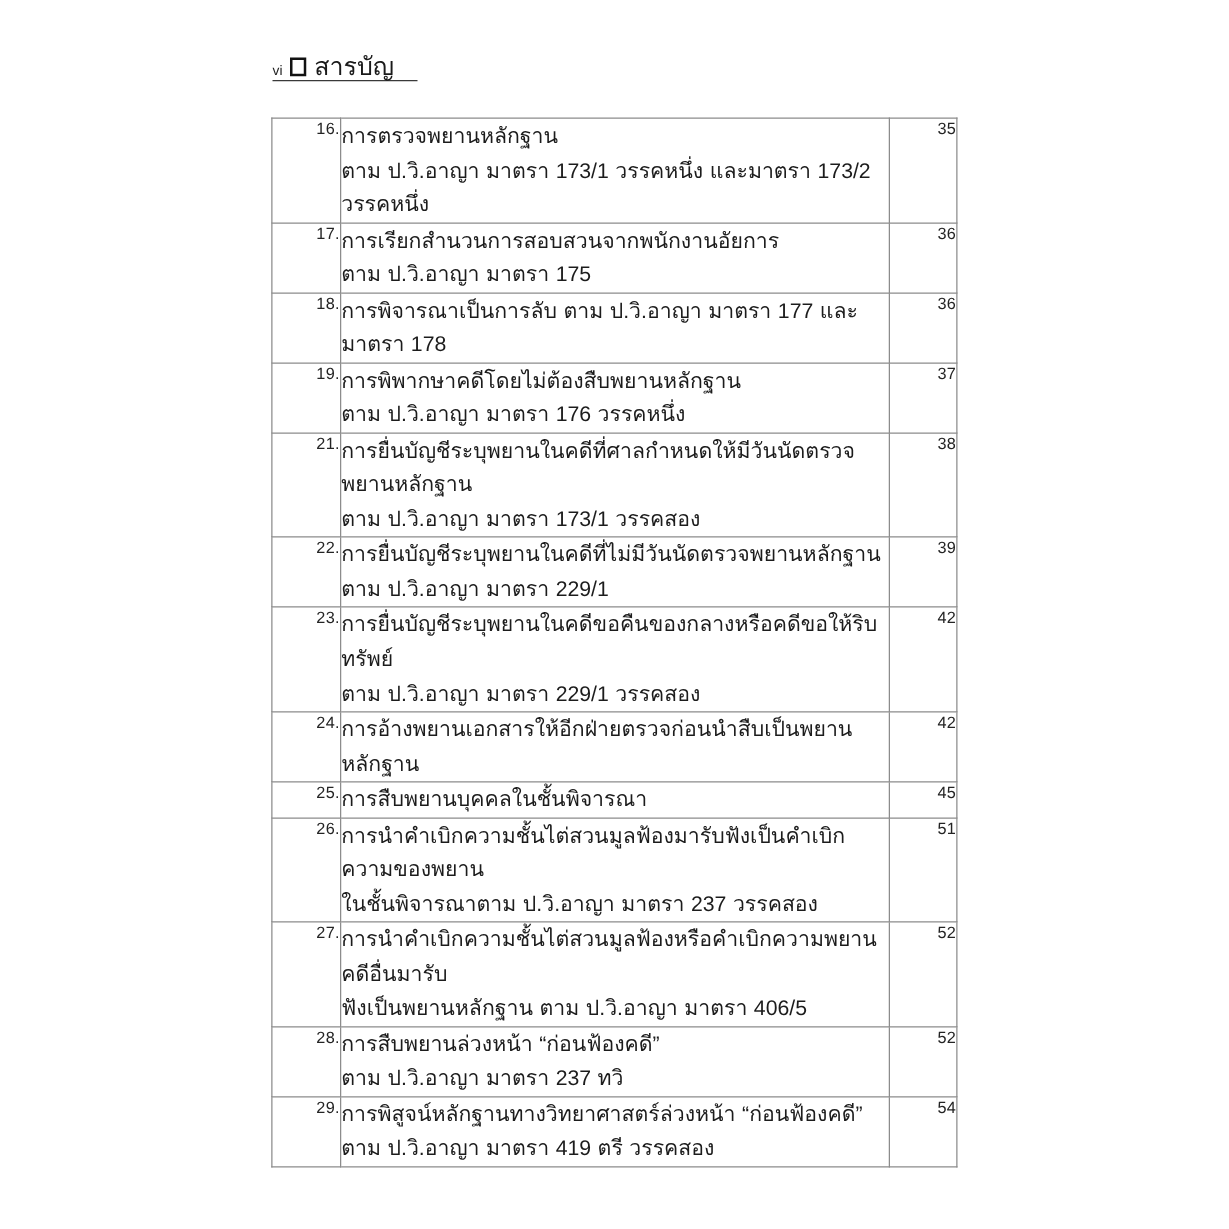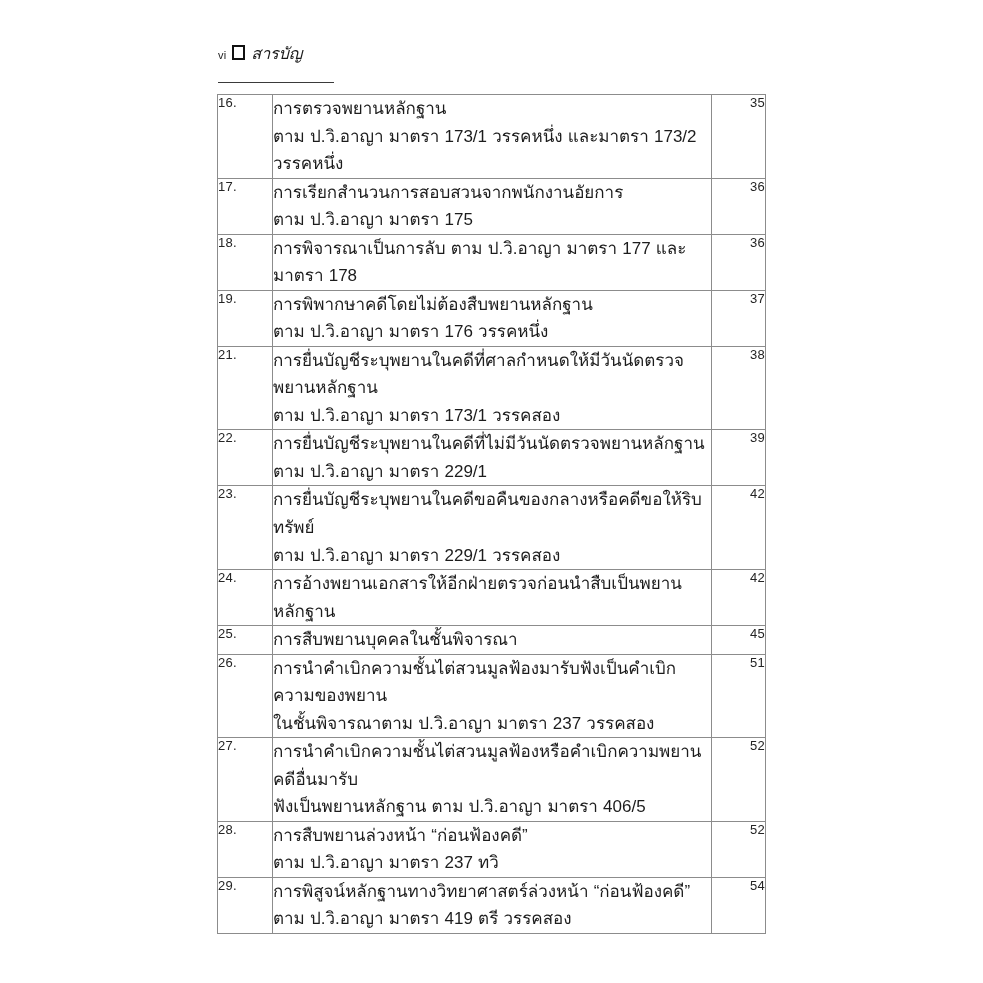--- a/index.html
+++ b/index.html
@@ -19,43 +19,42 @@
 
   
   .page-header {
     position: absolute;
     left: 218px;
     top: 44px;
     display: flex;
     align-items: baseline;
     gap: 6px;
     border-bottom: 1px solid #3a3a3a;
-    padding-bottom: 20px;
+    padding-bottom: 0;
     width: 116px;
     box-sizing: content-box;
     line-height: 1;
   }
   .folio {
     font-size: 11px;
     color: #222;
     letter-spacing: 0.2px;
   }
   .tofu-box {
     display: inline-block;
     width: 9px;
     height: 11px;
     border: 2px solid #111;
     position: relative;
     top: 1px;
   }
   .header-title {
-    font-size: 16px;
+    font-size: 20px;
     color: #1a1a1a;
     white-space: nowrap;
-    font-style: italic;
   }
 
   
   .toc-wrap {
     position: absolute;
     left: 217px;
     top: 94px;
     width: 548px;
   }
   table.toc {
@@ -68,21 +67,21 @@
     vertical-align: top;
     padding: 0;
     background: #fff;
   }
   
   col.c-num   { width: 55px; }
   col.c-title { width: 439px; }
   col.c-page  { width: 54px; }
 
   td.num {
-    text-align: left;
+    text-align: right;
     font-size: 13px;
     color: #242424;
     padding: 9px 4px 10px 0;
     letter-spacing: 0.3px;
   }
   td.title {
     padding: 8px 6px 9px 11px;
     font-size: 17px;
     line-height: 1.62;
     color: #1c1c1c;

